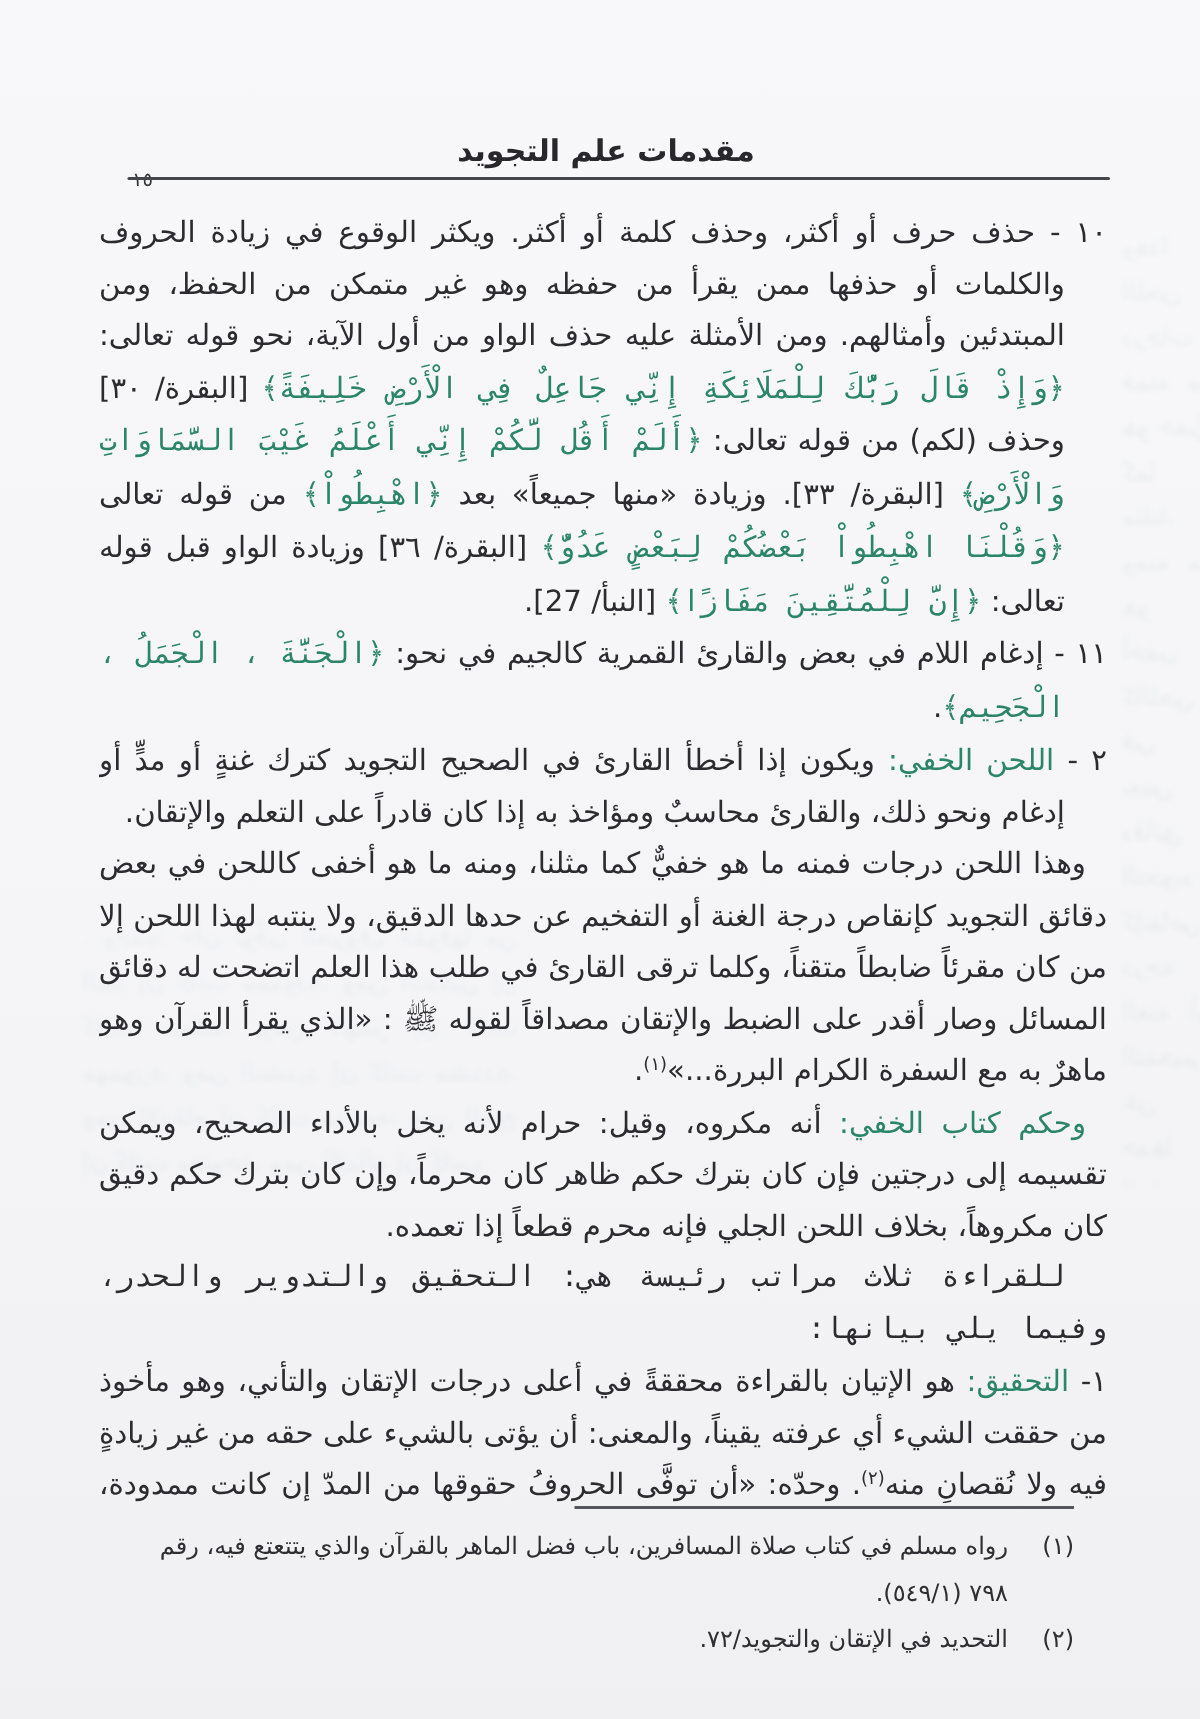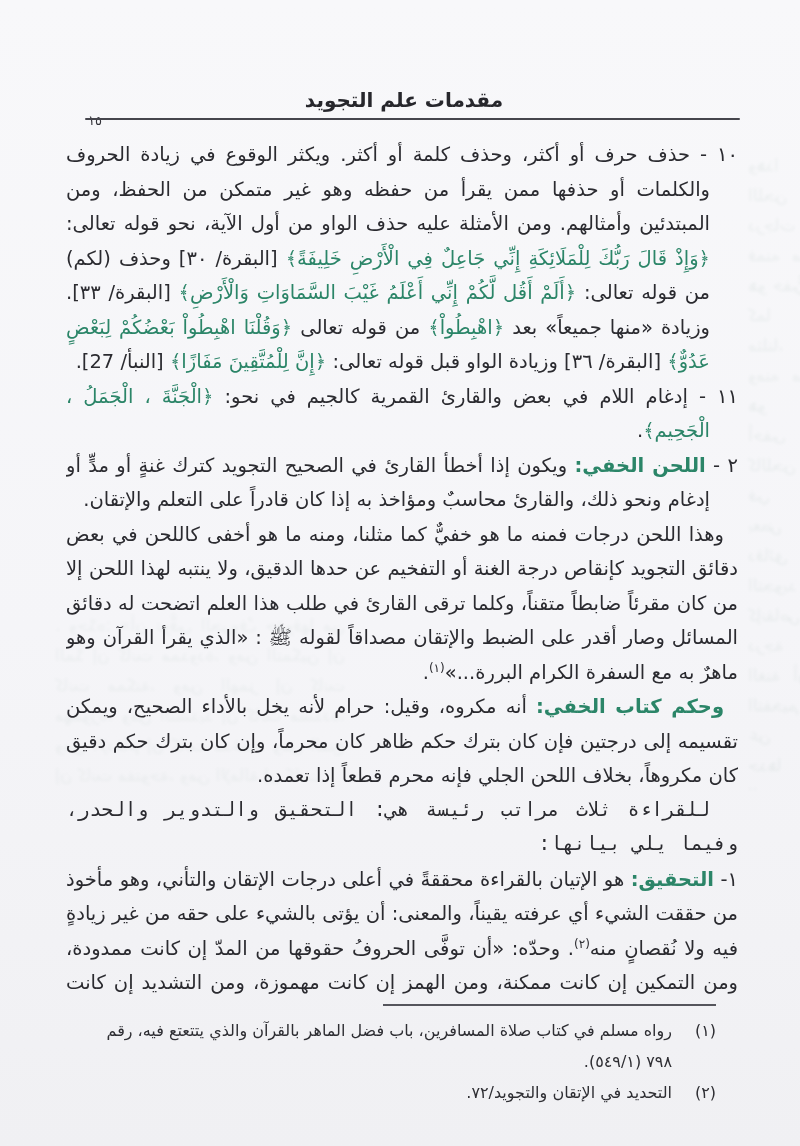--- a/index.html
+++ b/index.html
@@ -43,22 +43,22 @@
     position:absolute;top:138px;right:62px;width:672px;height:864px;
     direction:rtl;text-align:justify;
     font-size:19.5px;line-height:34.5px;color:#2b2b30;
     overflow:hidden;
   }
   .bodycol p{margin:0;}
   .hang{padding-right:28px;text-indent:-28px;}
   .indent-sm{text-indent:14px;}
   .indent{text-indent:28px;font-family:Liberation Mono, monospace;}
   .marker{font-weight:normal;}
-  .quran{color:#2b8568;}
-  .green-bold{color:#2b8568;font-weight:bold;}
+  .quran{color:#2b8568;font-family:Liberation Mono, monospace;}
+  .green-bold{color:#2b8568;font-weight:normal;}
   .sec-heading{
     color:#2b8568;font-weight:bold;font-size:20.5px;
     margin:6px 0 2px !important;
   }
   sup.fnref{font-size:12px;line-height:0;vertical-align:7px;}
   
   .footnotes{
     position:absolute;top:1004px;right:84px;left:84px;
     direction:rtl;font-size:16px;line-height:31px;color:#2e2e33;
   }

